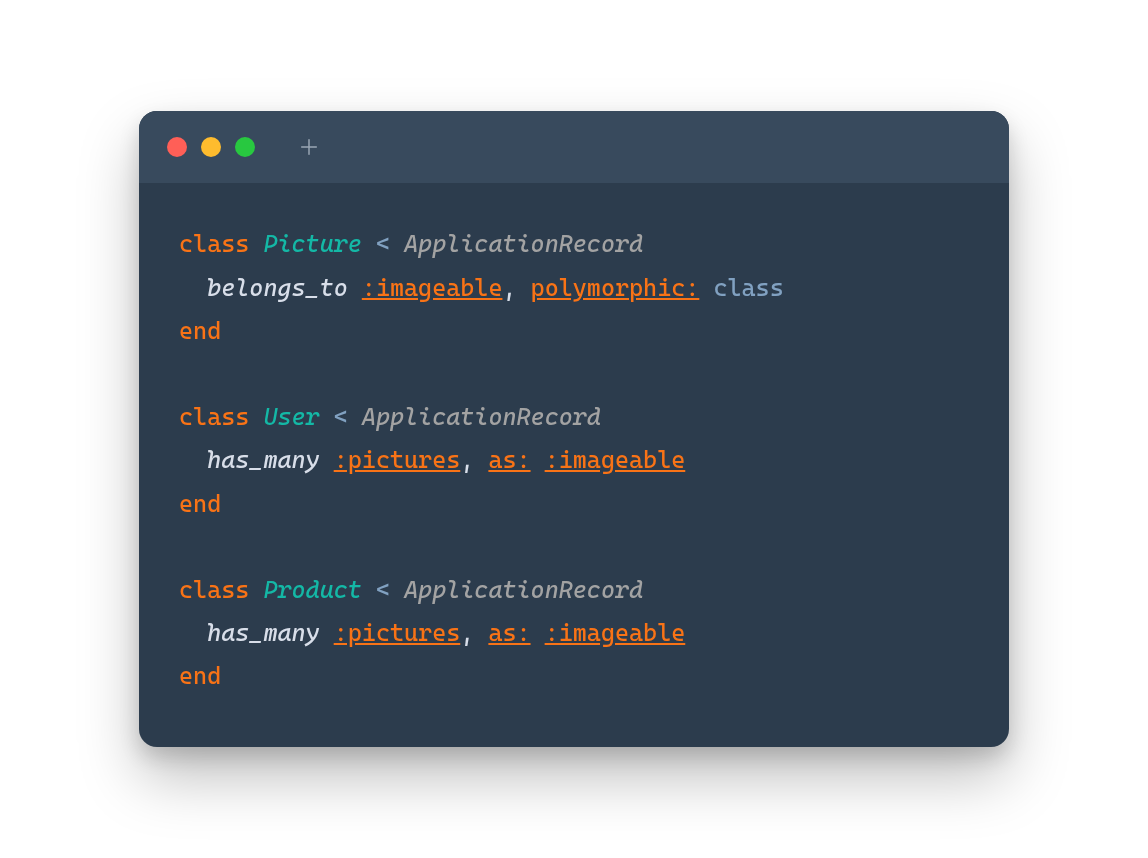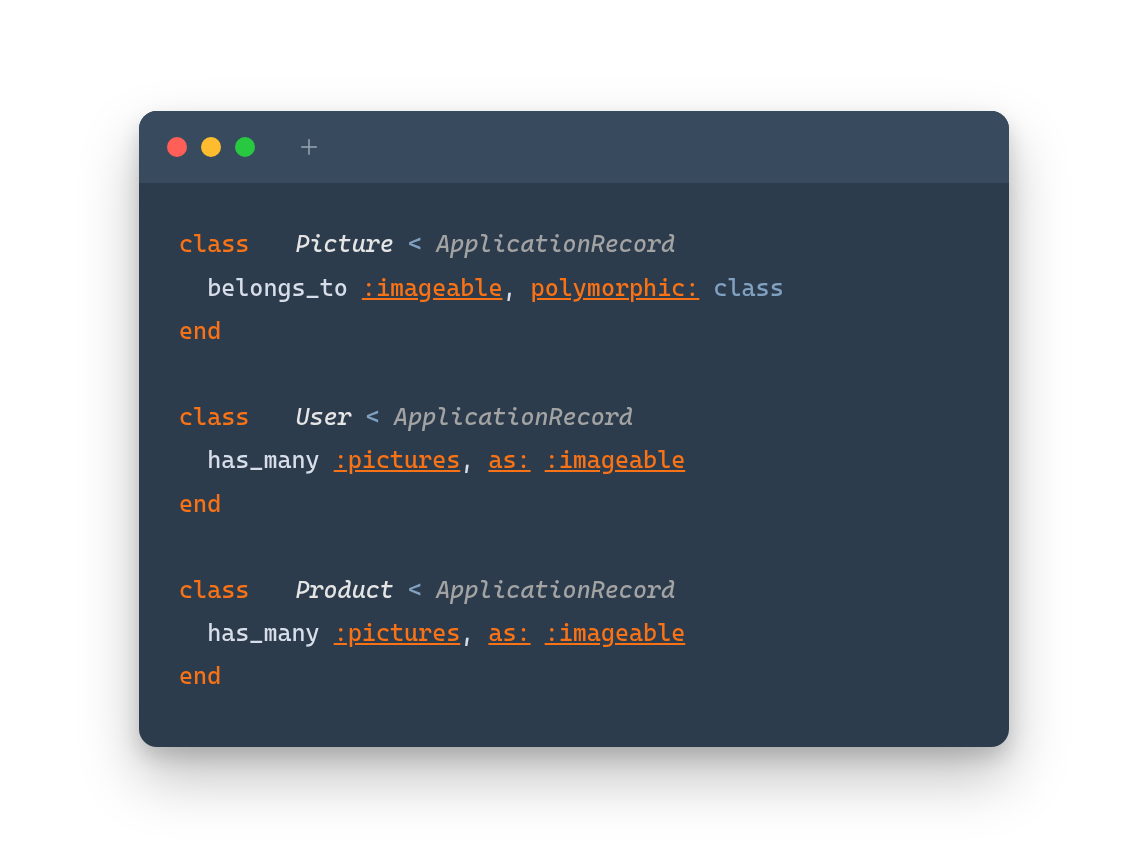--- a/index.html
+++ b/index.html
@@ -63,23 +63,23 @@
 
     .code-area {
       padding: 40px 40px 48px 40px;
       font-size: 24px;
       line-height: 1.8;
       color: #d8dee9;
       white-space: pre;
     }
 
     .tok-keyword { color: #f97316; }
-    .tok-classname { color: #e5e5e5; font-style: italic; margin-left: 32px; }
+    .tok-classname { color: #14b8a6; font-style: italic; }
     .tok-inheritname { color: #a3a3a3; font-style: italic; }
-    .tok-method { color: #d8dee9; }
+    .tok-method { color: #d8dee9; font-style: italic; }
     .tok-symbol { color: #f97316; text-decoration: underline; }
     .tok-operator { color: #81a1c1; }
     .tok-punct { color: #d8dee9; }
     .tok-bool { color: #81a1c1; }
   </style>
 </head>
 <body>
 
 <div class="window">
   <div class="titlebar">

